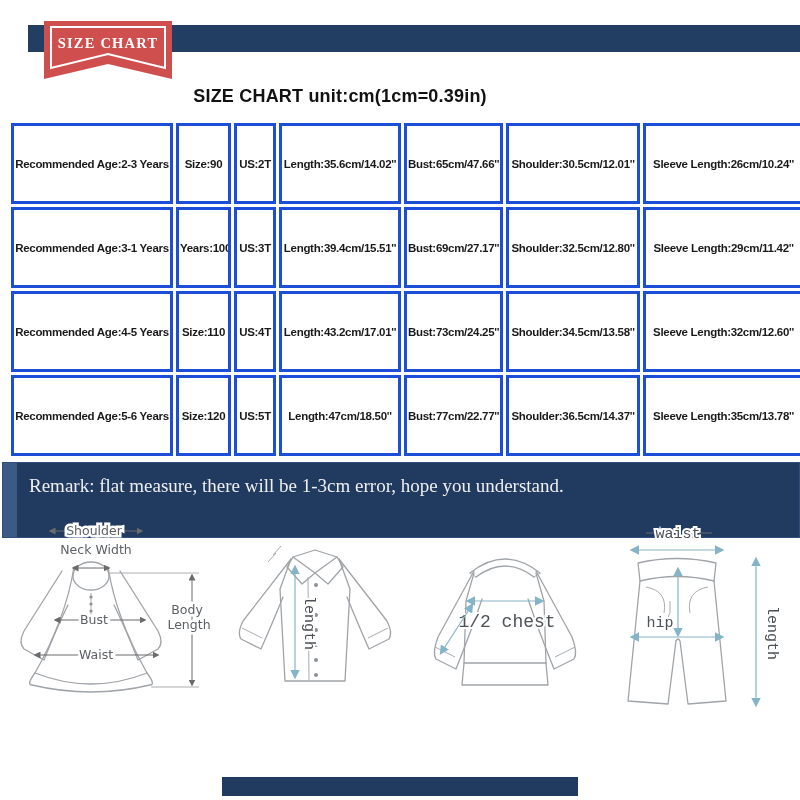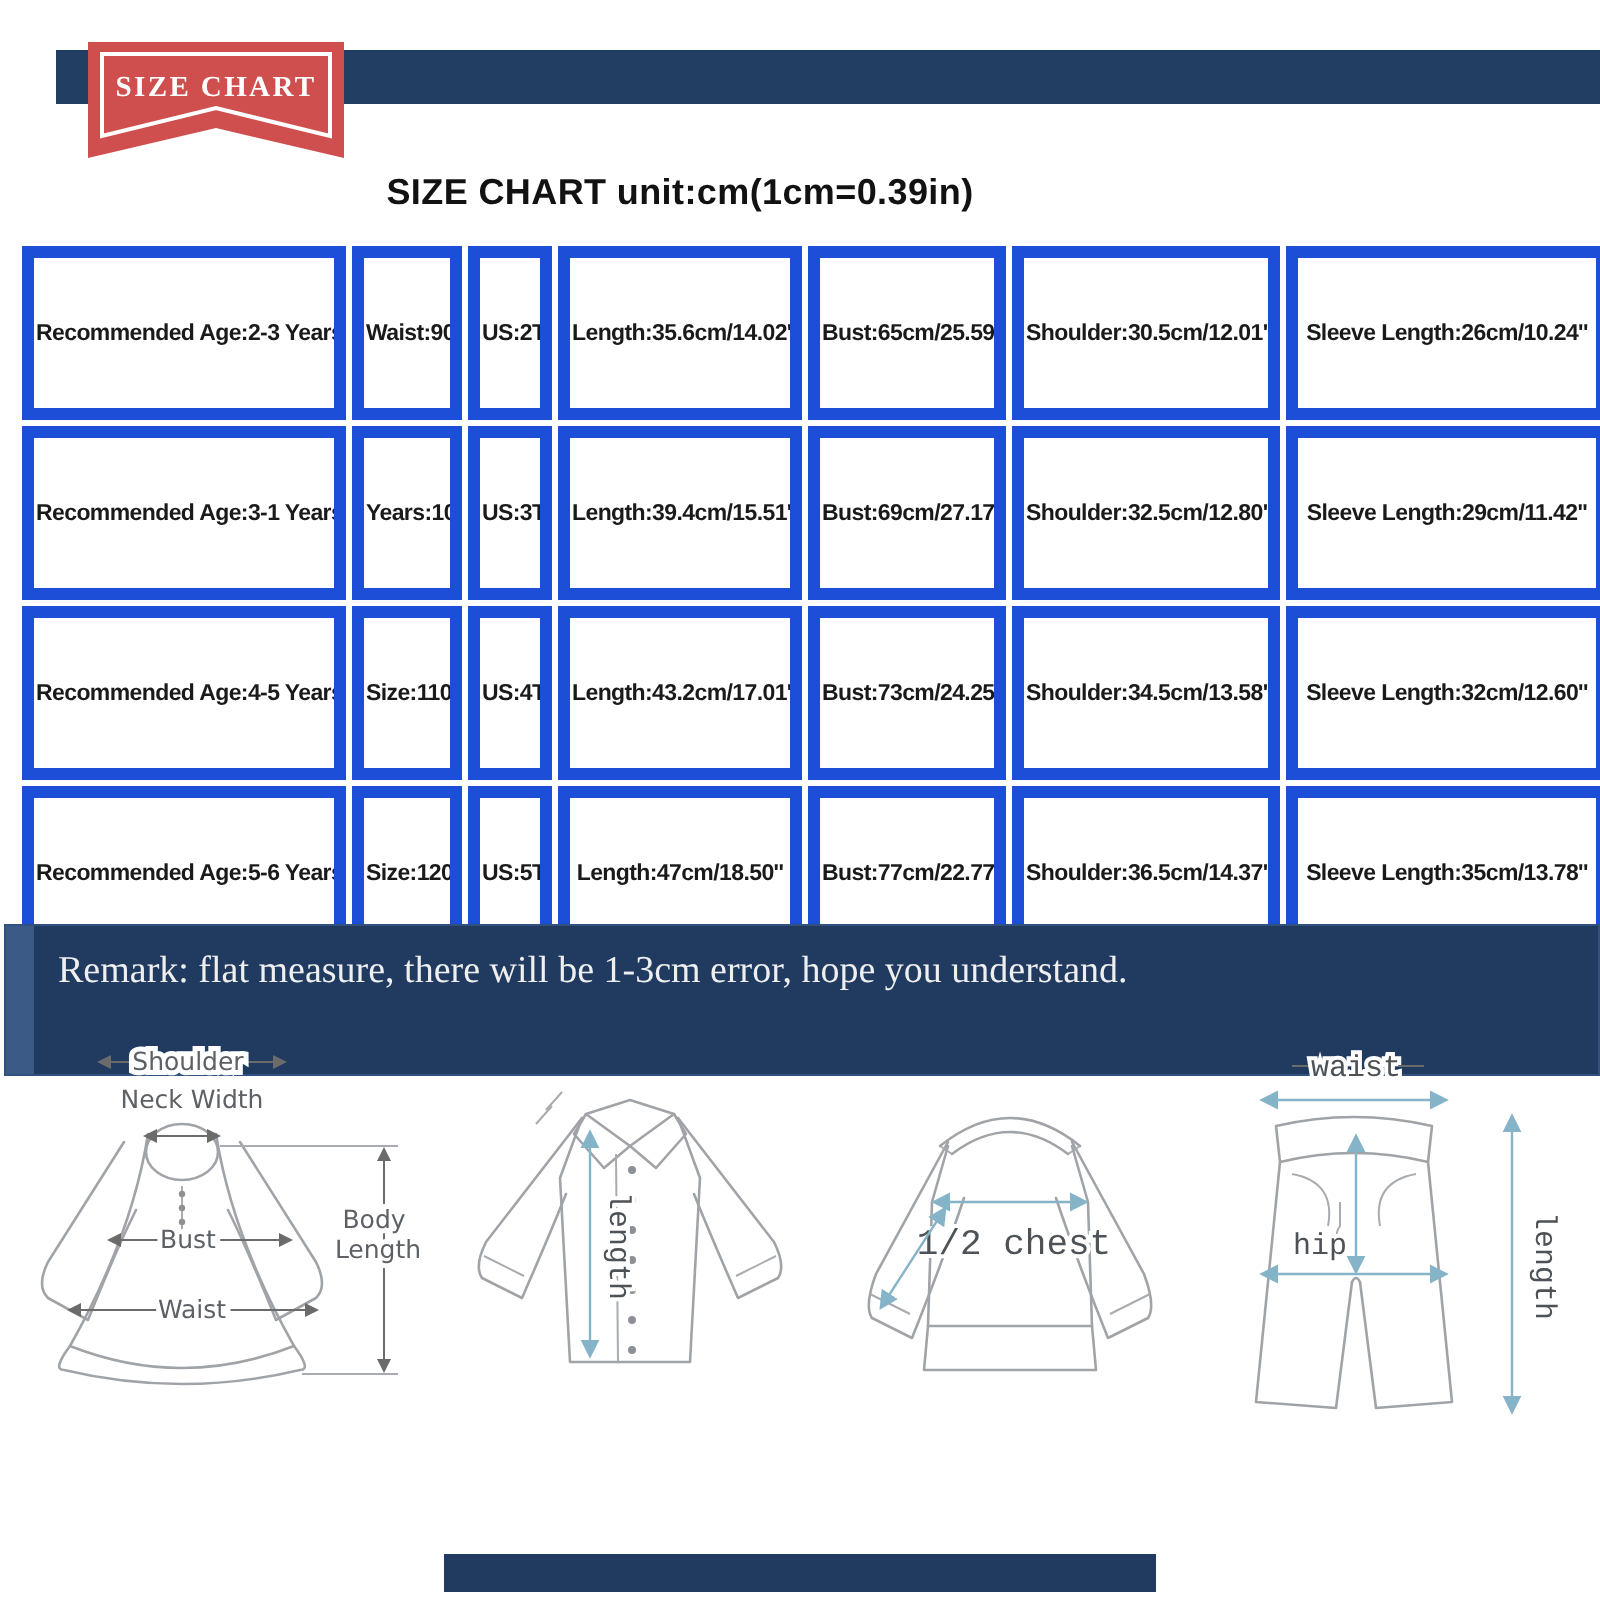--- a/index.html
+++ b/index.html
@@ -17,21 +17,21 @@
   .page-title{
     position:absolute;left:0;top:86px;width:680px;text-align:center;
     font-size:18px;font-weight:bold;color:#121212;letter-spacing:.2px;
   }
   
   .size-table{
     position:absolute;left:8px;top:120px;width:784px;
     border-collapse:separate;border-spacing:3px;table-layout:fixed;
   }
   .size-table td{
-    border:6px solid #1d4ed8;background:#ffffff;height:75px;
+    border:3px solid #1d4ed8;background:#ffffff;height:75px;
     text-align:center;vertical-align:middle;font-weight:bold;
     font-size:11.5px;letter-spacing:-0.3px;color:#1a1a1a;white-space:nowrap;
     padding:0 1px;overflow:hidden;
   }
   
   .remark{
     position:absolute;left:2px;top:462px;width:796px;height:74px;
     background:linear-gradient(90deg,#3c5a86 0 14px,#203a60 14px);
     border:1px solid #31507d;
     color:#efefef;font-family:"Liberation Serif",serif;font-size:19px;
@@ -72,24 +72,24 @@
       <col style="width:55px">
       <col style="width:42px">
       <col style="width:122px">
     <col style="width:99px">
       <col style="width:134px">
       <col style="width:161px">
   </colgroup>
   <tbody>
       <tr>
     <td>Recommended Age:2-3 Years</td>
-    <td>Waist:90</td>
+    <td>Size:90</td>
     <td>US:2T</td>
     <td>Length:35.6cm/14.02''</td>
-    <td>Bust:65cm/25.59''</td>
+    <td>Bust:65cm/47.66''</td>
     <td>Shoulder:30.5cm/12.01''</td>
     <td>Sleeve Length:26cm/10.24''</td>
   </tr>
   <tr>
     <td>Recommended Age:3-1 Years</td>
     <td>Years:100</td>
     <td>US:3T</td>
     <td>Length:39.4cm/15.51''</td>
     <td>Bust:69cm/27.17''</td>
     <td>Shoulder:32.5cm/12.80''</td>

